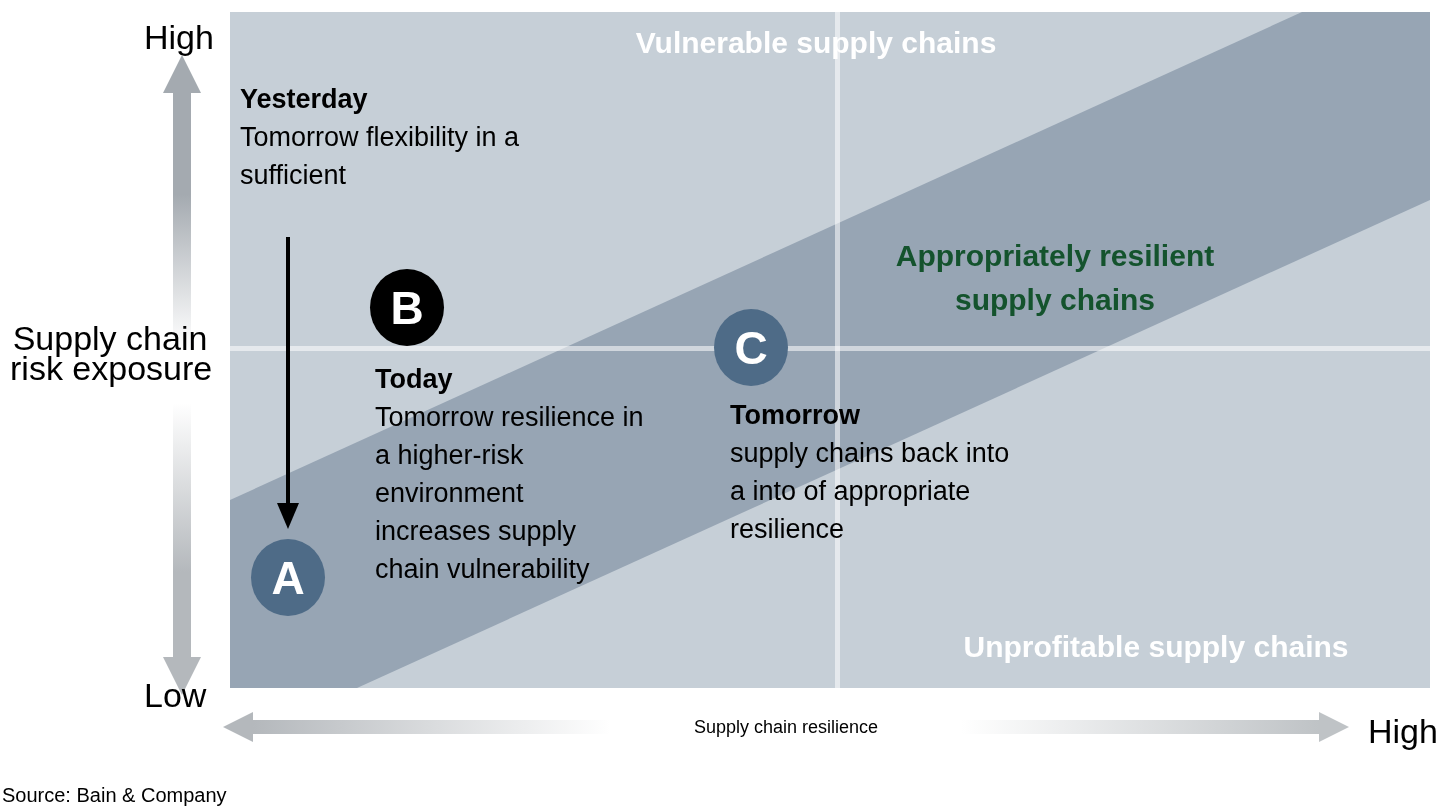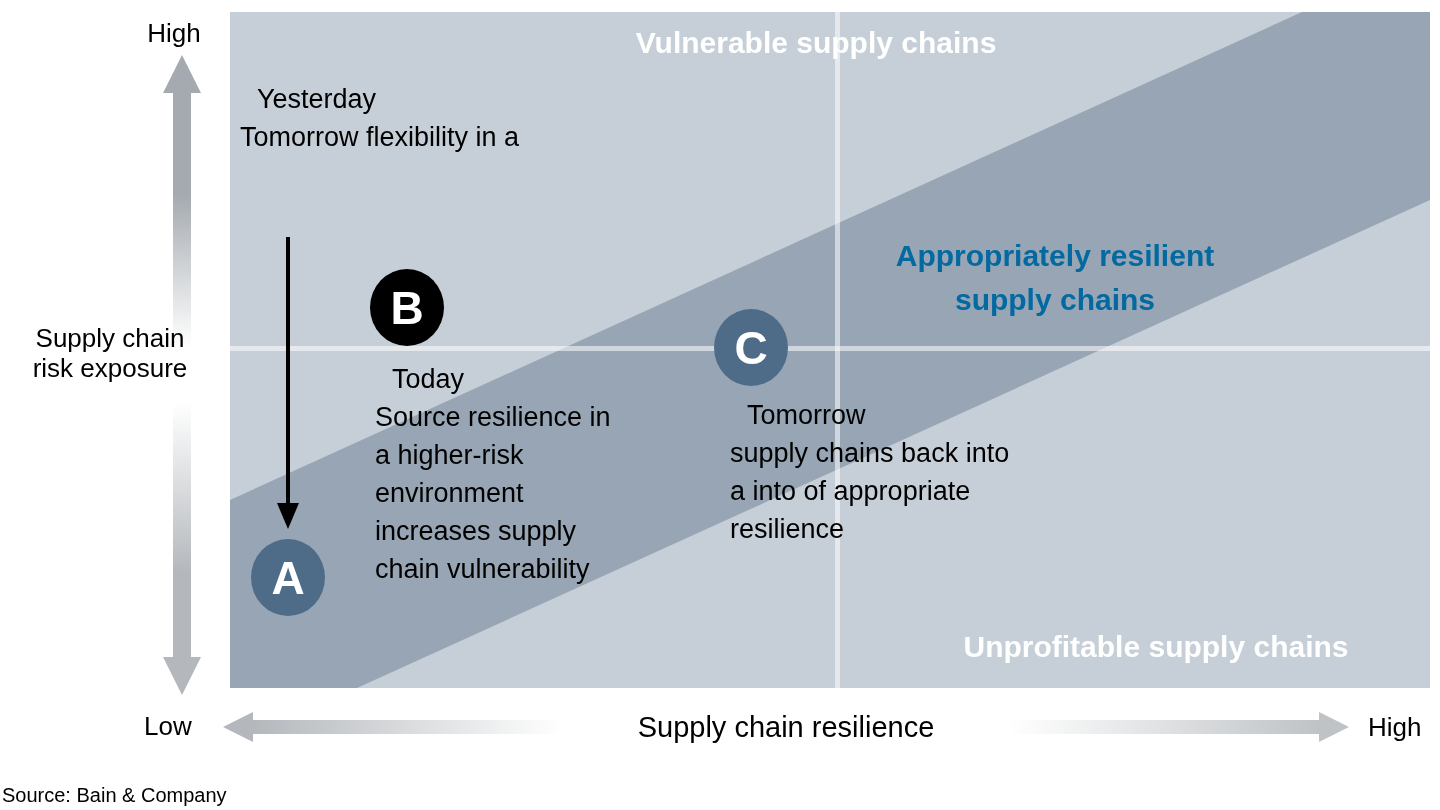--- a/index.html
+++ b/index.html
@@ -24,35 +24,35 @@
   .marker{
     position:absolute;width:74px;height:77px;border-radius:50%;
     display:flex;align-items:center;justify-content:center;
     color:#fff;font-weight:bold;font-size:46px;line-height:1;
   }
   #marker-a{left:21px;top:527px;background:var(--marker-slate,#4e6b87);}
   #marker-b{left:140px;top:257px;background:var(--marker-black,#000);}
   #marker-c{left:484px;top:297px;background:var(--marker-slate,#4e6b87);}
   
   .ann{position:absolute;font-size:27px;line-height:38px;}
-  .ann-title{font-weight:normal;margin-left:17px;}
+  .ann-title{font-weight:bold;}
   #ann-yesterday{left:10px;top:68px;}
   #ann-today{left:145px;top:348px;}
   #ann-tomorrow{left:500px;top:384px;}
   
   #pointer-shaft{position:absolute;left:56px;top:225px;width:4px;height:268px;background:#000;}
   #pointer-head{
     position:absolute;left:47px;top:491px;width:0;height:0;
     border-left:11px solid transparent;border-right:11px solid transparent;
     border-top:26px solid #000;
   }
   
-  .axis-text{position:absolute;font-size:26px;white-space:nowrap;}
+  .axis-text{position:absolute;font-size:34px;white-space:nowrap;}
   #y-high{left:144px;top:18px;width:60px;text-align:center;}
-  #y-low{left:144px;top:711px;width:60px;text-align:left;}
+  #y-low{left:144px;top:676px;width:60px;text-align:left;}
   #y-label{left:10px;top:323px;width:200px;text-align:center;line-height:30px;}
   #x-high{left:1368px;top:712px;}
   #source-line{position:absolute;left:2px;top:784px;font-size:20px;}
   
   #y-arrow{
     position:absolute;left:163px;top:55px;width:38px;height:640px;
     display:flex;flex-direction:column;align-items:center;
   }
   #y-arrow-head-up{width:0;height:0;border-left:19px solid transparent;border-right:19px solid transparent;border-bottom:38px solid #a4aab0;}
   #y-arrow-shaft{width:18px;flex:1;background:linear-gradient(#a4aab0 0%,#a4aab0 18%,#ffffff 45%,#ffffff 55%,#b4b8bc 85%,#b4b8bc 100%);}
@@ -60,50 +60,51 @@
   
   #x-axis{
     position:absolute;left:223px;top:711px;width:1126px;height:32px;
     display:flex;align-items:center;
   }
   #x-arrow-head-left{width:0;height:0;border-top:15px solid transparent;border-bottom:15px solid transparent;border-right:30px solid #b4b8bc;flex:0 0 auto;}
   #x-arrow-head-right{width:0;height:0;border-top:15px solid transparent;border-bottom:15px solid transparent;border-left:30px solid #bfc3c6;flex:0 0 auto;}
   .x-shaft{height:14px;flex:1 1 auto;}
   #x-shaft-left{background:linear-gradient(to right,#b4b8bc 0%,#ffffff 85%);}
   #x-shaft-right{background:linear-gradient(to right,#ffffff 15%,#bfc3c6 100%);}
-  #x-label{flex:0 0 auto;margin:0 20px;font-size:29px;white-space:nowrap;}
+  #x-label{flex:0 0 auto;margin:0 20px;font-size:18px;white-space:nowrap;}
 </style>
 </head>
 <body>
 
 <div id="figure">
 
   <div id="plot">
     <svg id="band-svg" viewBox="0 0 1200 676" preserveAspectRatio="none">
       <polygon points="0,488 1072,0 1200,0 1200,188 127,676 0,676" fill="#97a5b4"></polygon>
     </svg>
 
     <div class="divider-v"></div>
     <div class="divider-h"></div>
 
     <div class="zone" id="zone-vulnerable" style="color: rgb(255, 255, 255);">Vulnerable supply chains</div>
-    <div class="zone" id="zone-appropriate" style="color: #0369a1;">
+    <div class="zone" id="zone-appropriate" style="color: #14532d;">
       <div>Appropriately resilient</div>
       <div>supply chains</div>
     </div>
     <div class="zone" id="zone-unprofitable" style="color: rgb(255, 255, 255);">Unprofitable supply chains</div>
 
     <div class="ann" id="ann-yesterday">
       <div class="ann-title">Yesterday</div>
       <div>Tomorrow flexibility in a</div>
+      <div>sufficient</div>
     </div>
 
     <div class="ann" id="ann-today">
       <div class="ann-title">Today</div>
-      <div>Source resilience in</div>
+      <div>Tomorrow resilience in</div>
       <div>a higher-risk</div>
       <div>environment</div>
       <div>increases supply</div>
       <div>chain vulnerability</div>
     </div>
 
     <div class="ann" id="ann-tomorrow">
       <div class="ann-title">Tomorrow</div>
       <div>supply chains back into</div>
       <div>a into of appropriate</div>

